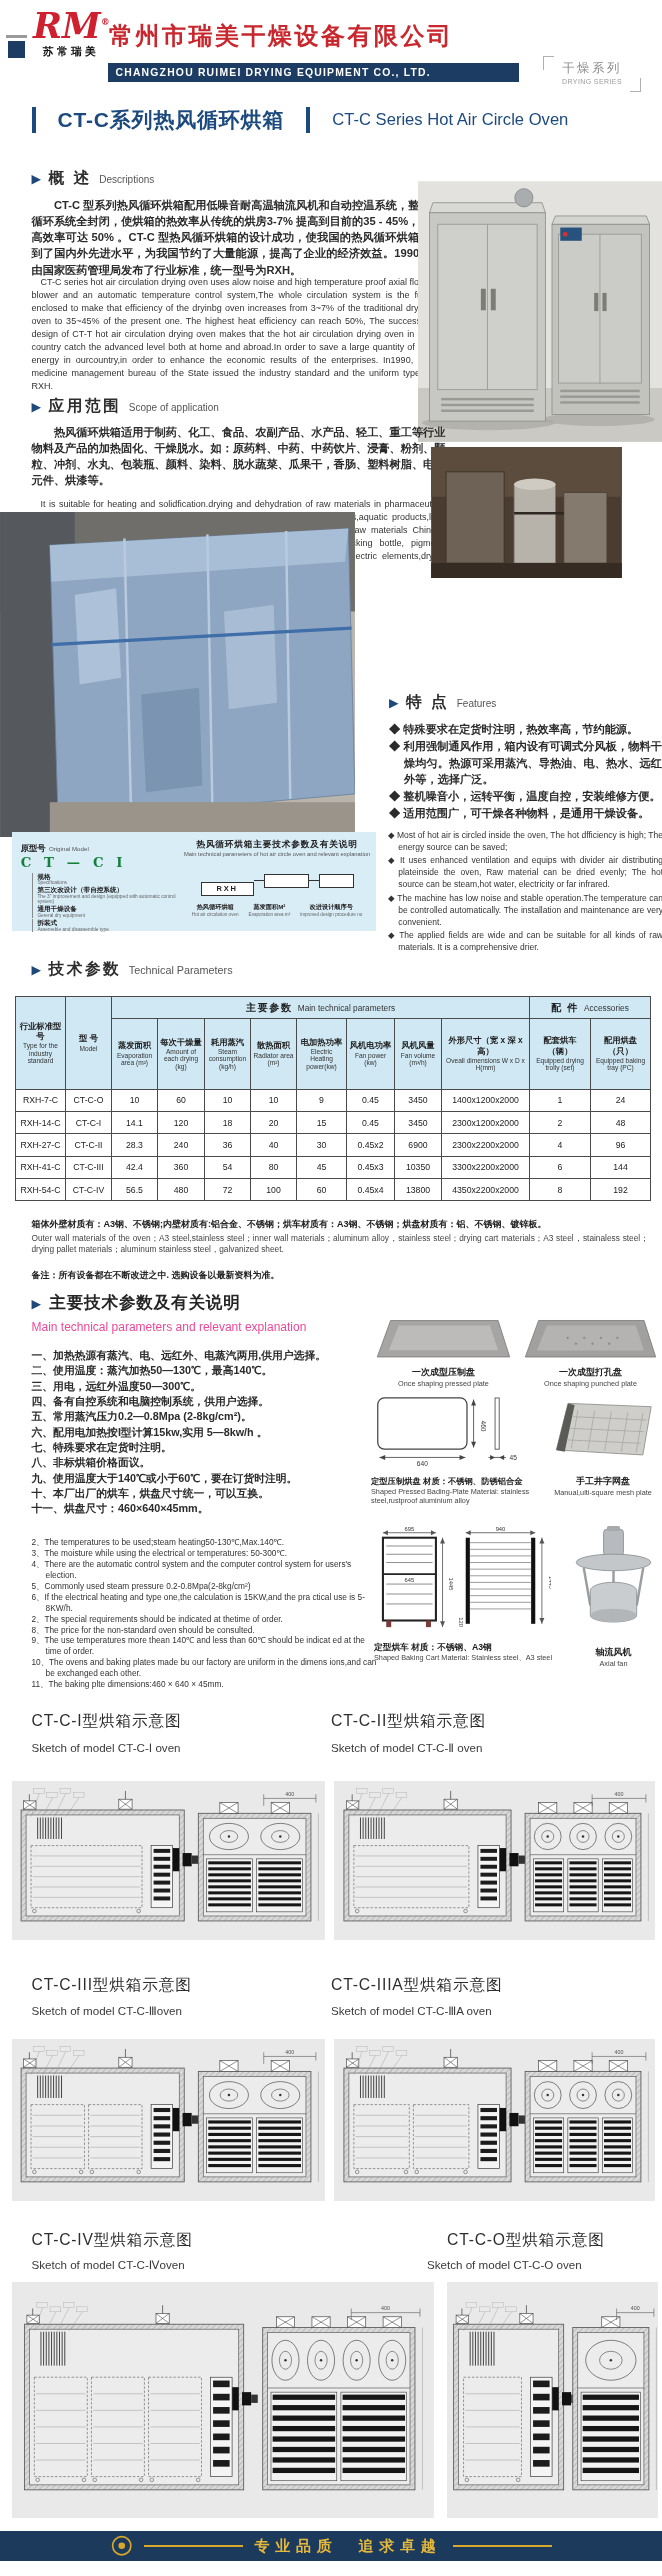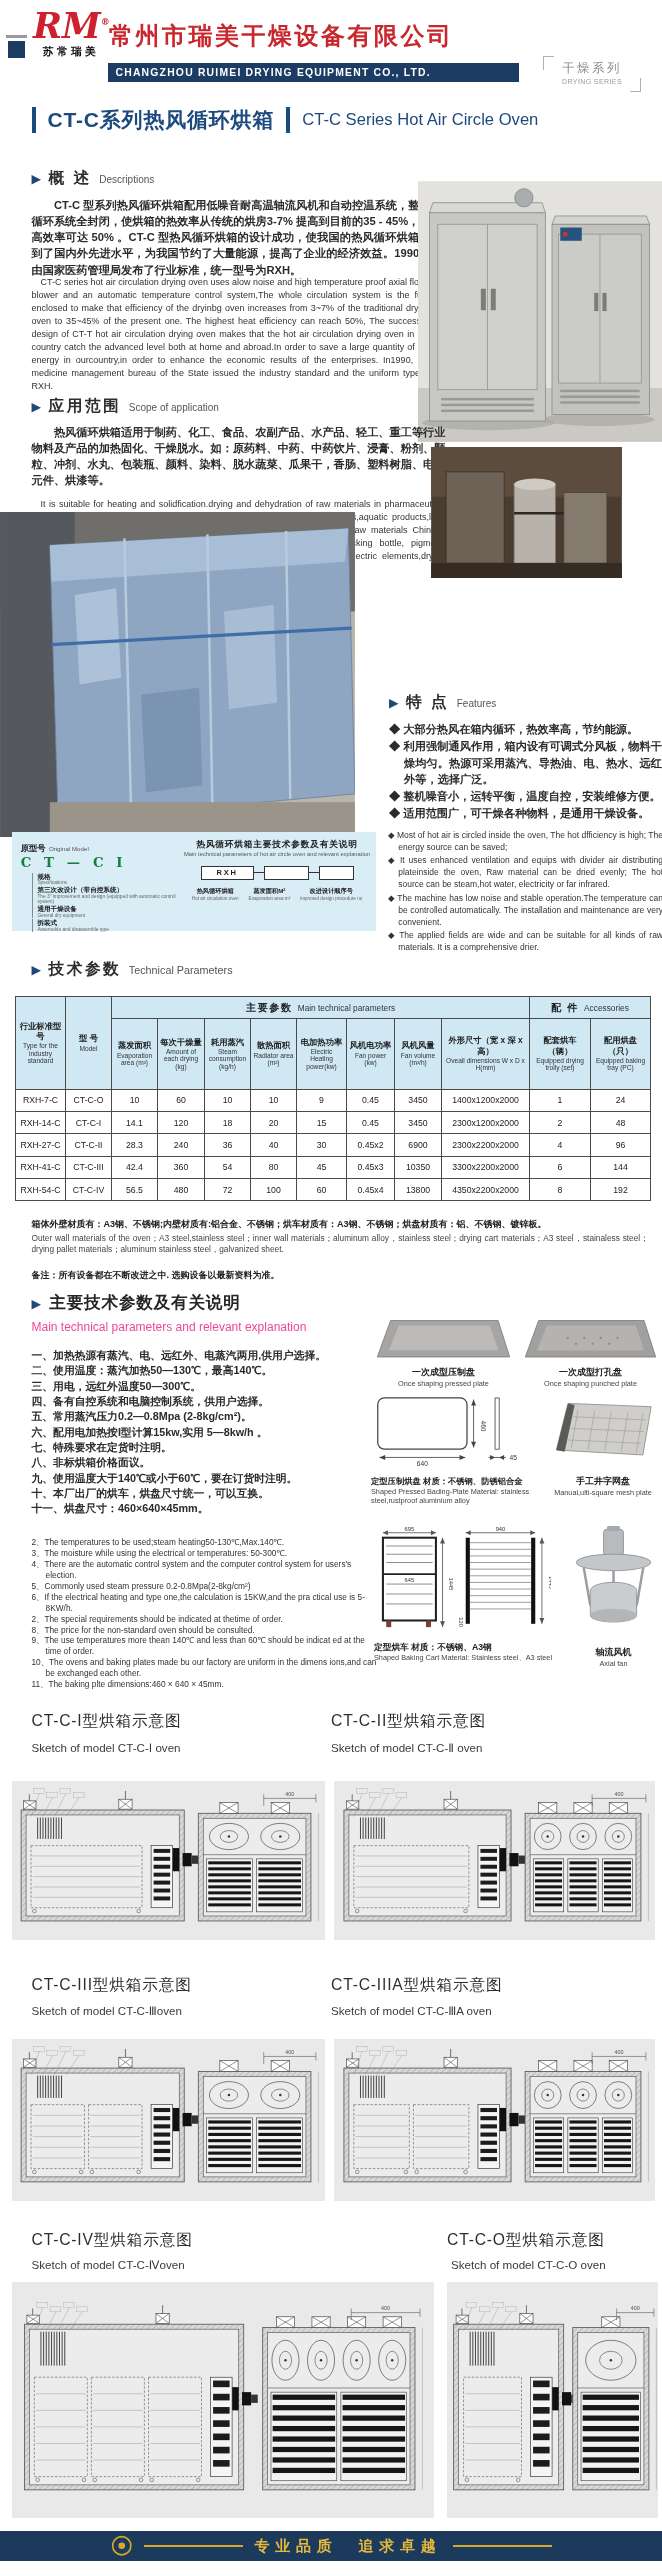--- a/index.html
+++ b/index.html
@@ -14,21 +14,21 @@
   .logo-cap{font-size:10.8px;font-weight:bold;color:#111;letter-spacing:3.3px;margin-top:1.7px;}
   .company-cn{font-family:"DejaVu Serif",serif;font-weight:bold;font-size:24px;color:#c8272d;letter-spacing:2.5px;white-space:nowrap;}
   .company-bar{background:#1c3c63;color:#fff;font-size:10.4px;font-weight:bold;letter-spacing:1.2px;height:19px;line-height:19px;padding-left:7.5px;white-space:nowrap;}
   .series{position:relative;width:98px;height:36px;}
   .series .txt{text-align:center;padding-top:4.1px;}
   .series .s-cn{font-size:12.4px;color:#8a8a8a;letter-spacing:2.5px;}
   .series .s-en{font-size:7px;color:#9a9a9a;letter-spacing:0.4px;margin-top:0.8px;}
   .series .br-tl{position:absolute;left:0;top:0;width:10px;height:13.3px;border-left:1.7px solid #b0b0b0;border-top:1.7px solid #b0b0b0;}
   .series .br-br{position:absolute;right:0;bottom:0;width:10px;height:13.3px;border-right:1.7px solid #b0b0b0;border-bottom:1.7px solid #b0b0b0;}
   
-  .title-row{display:flex;align-items:center;gap:12px;}
+  .title-row{display:flex;align-items:center;gap:22px;}
   .tbar{width:4.1px;height:26.5px;background:#1c4a7e;}
   .title-cn{font-size:21px;font-weight:bold;color:#1c4a7e;letter-spacing:0.8px;white-space:nowrap;}
   .title-en{font-size:16.6px;color:#1c4a7e;white-space:nowrap;}
   
   .sec-head{display:flex;align-items:baseline;gap:7.5px;white-space:nowrap;}
   .arrow{color:#1d4879;font-size:12.4px;}
   .sec-cn{font-size:15.7px;font-weight:bold;color:#2e2e2e;letter-spacing:2.5px;}
   .sec-en{font-size:10px;color:#555;}
   .cn-p{font-size:11.2px;font-weight:bold;color:#2b2b2b;line-height:1.44;text-align:justify;text-indent:2em;}
   .en-p{font-size:9px;color:#333;line-height:1.45;text-align:justify;text-indent:1em;}
@@ -44,21 +44,21 @@
   .mb-legend{margin-top:2.5px;}
   .mlg-item{border-left:0.8px solid #8a8a8a;padding-left:4.1px;margin-left:11.6px;margin-bottom:0.8px;}
   .mlg-cn{font-size:6.6px;font-weight:bold;color:#222;line-height:1.15;}
   .mlg-en{font-size:4.8px;color:#666;line-height:1.1;}
   .mb-right{flex:1;text-align:center;}
   .mb-t-cn{font-size:8.7px;font-weight:bold;color:#222;letter-spacing:0.8px;}
   .mb-t-en{font-size:5.8px;color:#555;margin-top:0.8px;}
   .rxh-row{display:flex;align-items:center;justify-content:center;margin-top:8.3px;gap:0;}
   .rxh-box{border:0.8px solid #333;background:#fff;height:12.4px;line-height:12.4px;}
   .rxh-line{width:10px;height:0.8px;background:#333;}
-  .rxh-txt{font-size:7.5px;font-weight:bold;letter-spacing:1.7px;padding:0 15px;}
+  .rxh-txt{font-size:7.5px;font-weight:bold;letter-spacing:1.7px;padding:0 15px;margin-top:16px;}
   .rxh-labels{display:flex;justify-content:center;margin-top:6.6px;gap:10px;}
   .rxh-lab{text-align:center;}
   .rxh-l-cn{font-size:6.2px;font-weight:bold;color:#222;}
   .rxh-l-en{font-size:4.6px;color:#666;}
   
   table.tech{border-collapse:collapse;table-layout:fixed;width:634px;}
   table.tech td{border:0.8px solid #4a4a4a;text-align:center;vertical-align:middle;padding:0.8px 1.7px;overflow:hidden;}
   td.th{background:#cfe8f4;}
   .hcn{display:block;font-size:8.3px;font-weight:bold;color:#222;line-height:1.25;}
   .hen{display:block;font-size:6.6px;color:#333;line-height:1.15;margin-top:0.8px;}
@@ -188,21 +188,21 @@
     <rect x="60" y="350" width="368" height="42" fill="#9a948a"></rect>
     <line x1="62" y1="160" x2="424" y2="140" stroke="#3f6ea8" stroke-width="4"></line>
   </svg>
 
   <div class="abs sec-head" style="left:389px;top:692px;">
     <span class="arrow">▶</span>
     <span class="sec-cn">特 点</span>
     <span class="sec-en">Features</span>
   </div>
   <div class="abs feat-cn" style="left:389px;top:721px;width:273px;">
-    <div>◆ 大部分热风在箱内循环，热效率高，节约能源。</div>
+    <div>◆ 特殊要求在定货时注明，热效率高，节约能源。</div>
     <div>◆ 利用强制通风作用，箱内设有可调式分风板，物料干燥均匀。热源可采用蒸汽、导热油、电、热水、远红外等，选择广泛。</div>
     <div>◆ 整机噪音小，运转平衡，温度自控，安装维修方便。</div>
     <div>◆ 适用范围广，可干燥各种物料，是通用干燥设备。</div>
   </div>
   <div class="abs feat-en" style="left:388px;top:830px;width:275px;">
     <div>◆ Most of hot air is circled inside the oven, The hot dfficiency is high; The energy source can be saved;</div>
     <div>◆ It uses enhanced ventilation and equips with divider air  distributing plateinside the oven, Raw material can be dried evenly; The hot source can be steam,hot water, electricity or far infrared.</div>
     <div>◆ The machine has low noise and stable operation.The temperature can be controlled  automatically. The  installation and  maintenance are very convenient.</div>
     <div>◆ The applied fields are wide and can be suitable for all kinds of raw materials. It is a comprehensive drier.</div>
   </div>
@@ -1007,21 +1007,21 @@
         <rect x="326.3333333333333" y="128" width="32.666666666666664" height="3.75" fill="#161616"></rect>
         <rect x="326.3333333333333" y="135.5" width="32.666666666666664" height="3.75" fill="#161616"></rect>
         <rect x="326.3333333333333" y="143" width="32.666666666666664" height="3.75" fill="#161616"></rect>
         <rect x="326.3333333333333" y="150.5" width="32.666666666666664" height="3.75" fill="#161616"></rect>
         <line x1="380" y1="39" x2="380" y2="172" stroke="#888" stroke-width="0.5"></line>
       </svg></div>
 
   <div class="abs sk-h-cn" style="left:31.5px;top:2230px;">CT-C-IV型烘箱示意图</div>
   <div class="abs sk-h-en" style="left:31.5px;top:2258px;">Sketch of model CT-C-Ⅳoven</div>
   <div class="abs sk-h-cn" style="left:447px;top:2230px;">CT-C-O型烘箱示意图</div>
-  <div class="abs sk-h-en" style="left:451px;top:2258px;">Sketch of model CT-C-O oven</div>
+  <div class="abs sk-h-en" style="left:427px;top:2258px;">Sketch of model CT-C-O oven</div>
   <div class="abs sketch-box" style="left:12.4px;top:2282px;width:422px;height:236px;"><svg width="100%" height="100%" viewBox="0 0 510 285" preserveAspectRatio="none">
         <defs>
           <pattern id="hp4" width="5" height="5" patternUnits="userSpaceOnUse" patternTransform="rotate(45)">
             <rect width="5" height="5" fill="#d8d8d8"></rect>
             <line x1="0" y1="0" x2="0" y2="5" stroke="#9c9c9c" stroke-width="1.1"></line>
           </pattern>
         </defs>
         <rect x="15" y="51" width="265" height="200" fill="url(#hp4)" stroke="#555"></rect>
         <rect x="21" y="57" width="253" height="188" fill="#ececec" stroke="#555" stroke-width="0.8"></rect>
         <line x1="35" y1="60" x2="35" y2="101" stroke="#222"></line>

